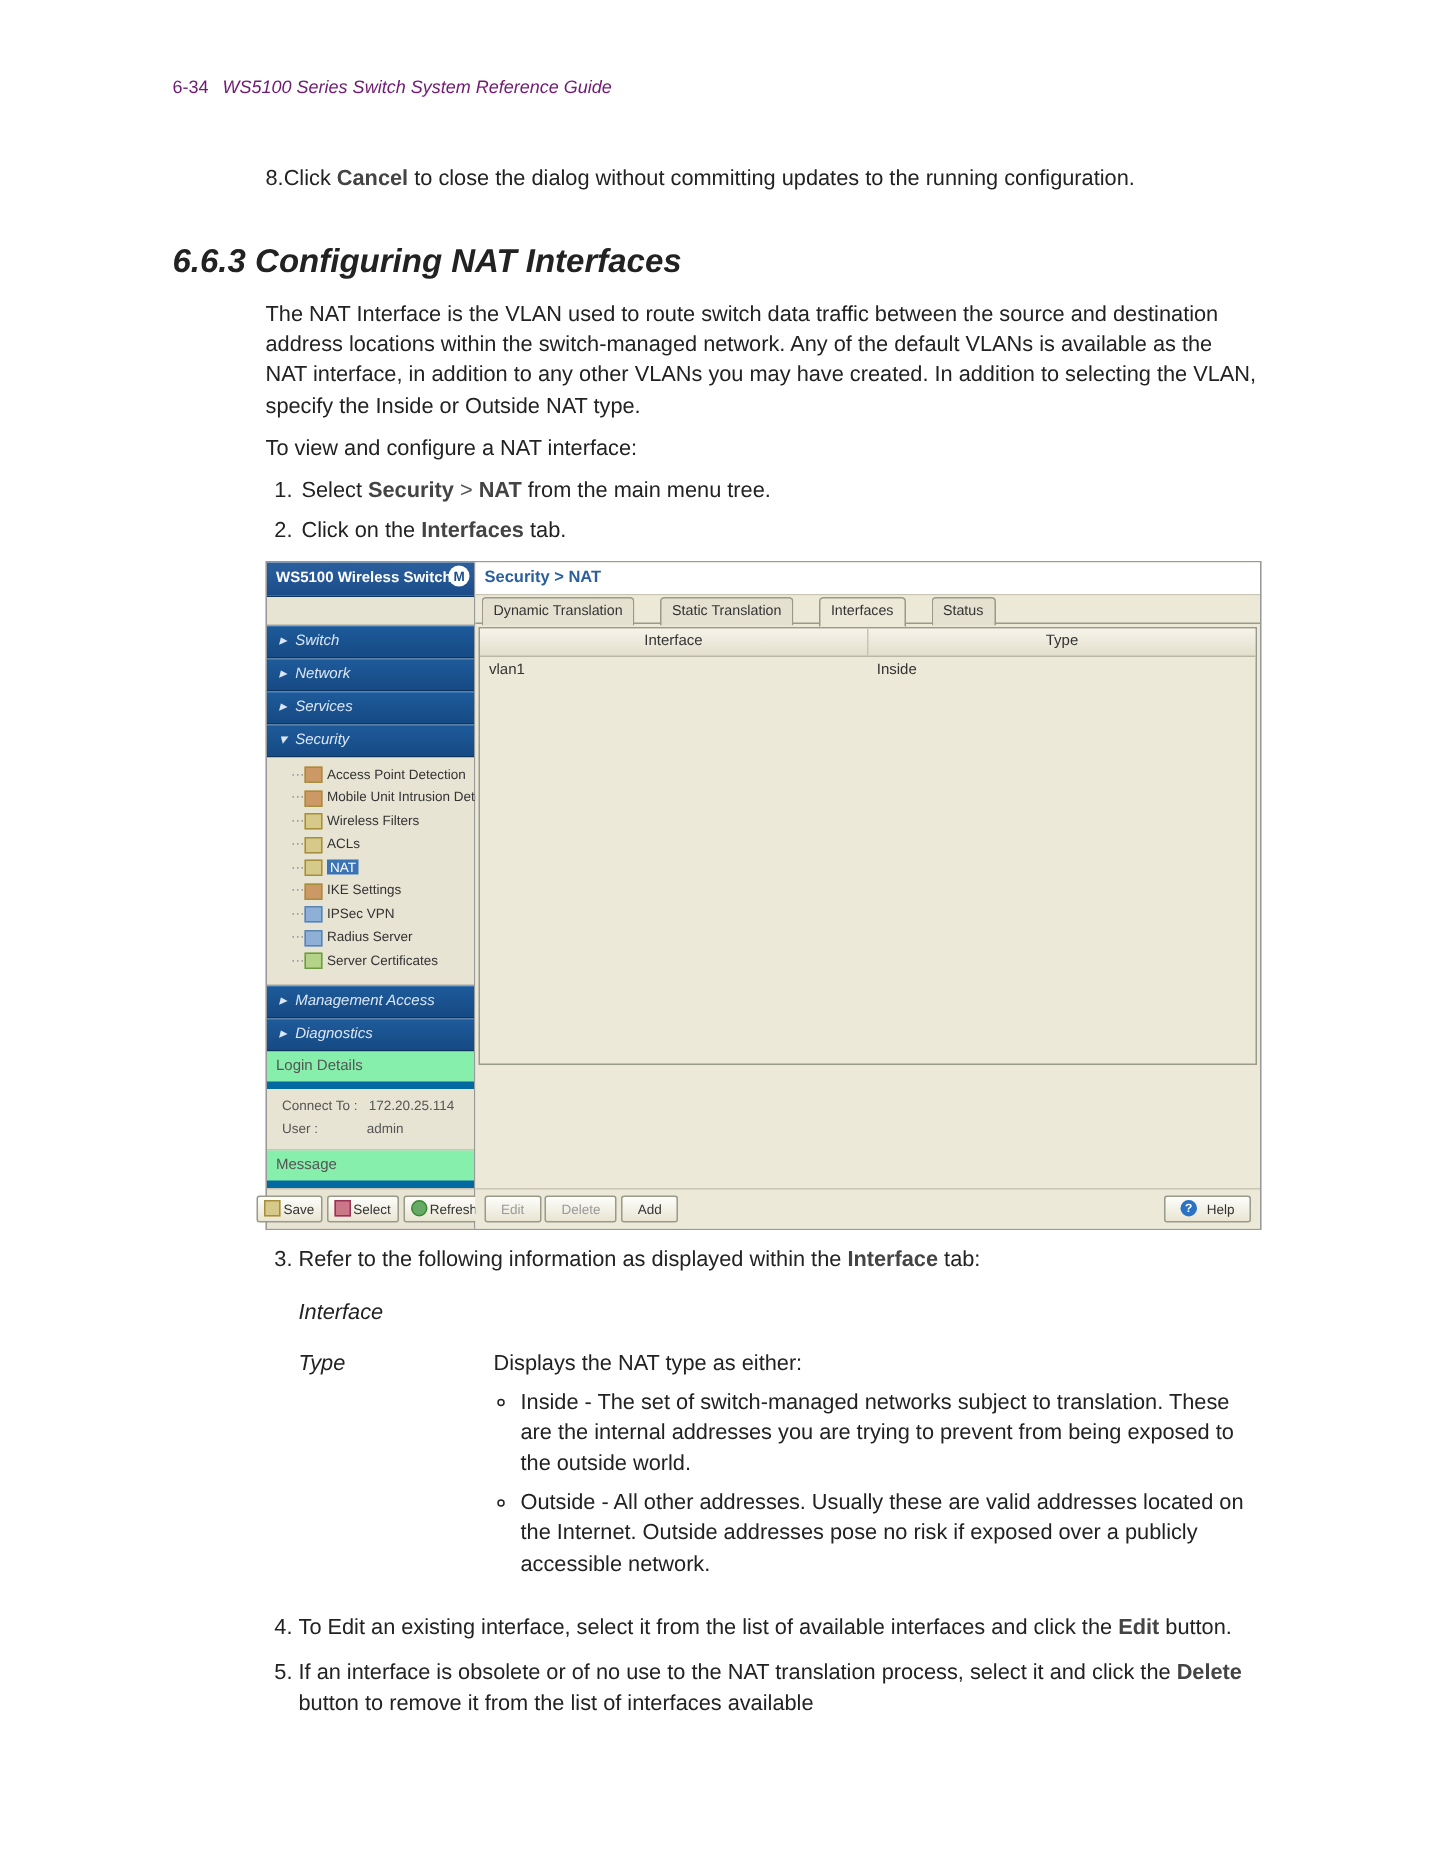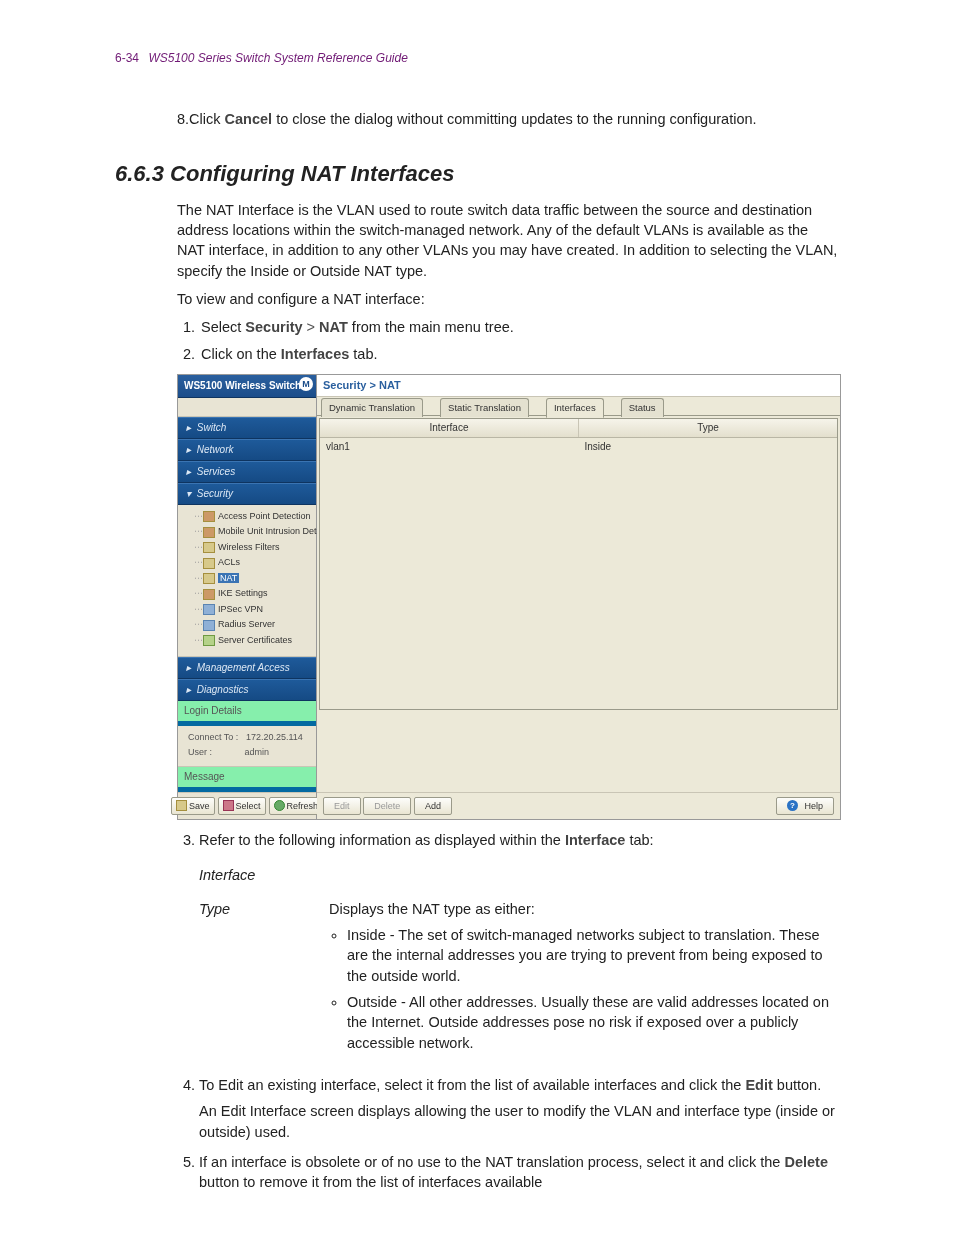--- a/index.html
+++ b/index.html
@@ -358,19 +358,18 @@
             <ul>
               <li>Inside - The set of switch-managed networks subject to translation. These are the internal addresses you are trying to prevent from being exposed to the outside world.</li>
               <li>Outside - All other addresses. Usually these are valid addresses located on the Internet. Outside addresses pose no risk if exposed over a publicly accessible network.</li>
             </ul>
           </div>
         </div>
       </div>
     </li>
     <li>
       <span>To Edit an existing interface, select it from the list of available interfaces and click the </span><span class="bold-link">Edit</span><span> button.</span>
-      <div class="sub-indent">An Edit Interface screen displays allowing the user to modify the VLAN and interface type (inside or outside) used.</div>
     </li>
     <li>
       <span>If an interface is obsolete or of no use to the NAT translation process, select it and click the </span><span class="bold-link">Delete</span><span> button to remove it from the list of interfaces available</span>
     </li>
   </ol>
 </div>
 
 </body></html>

